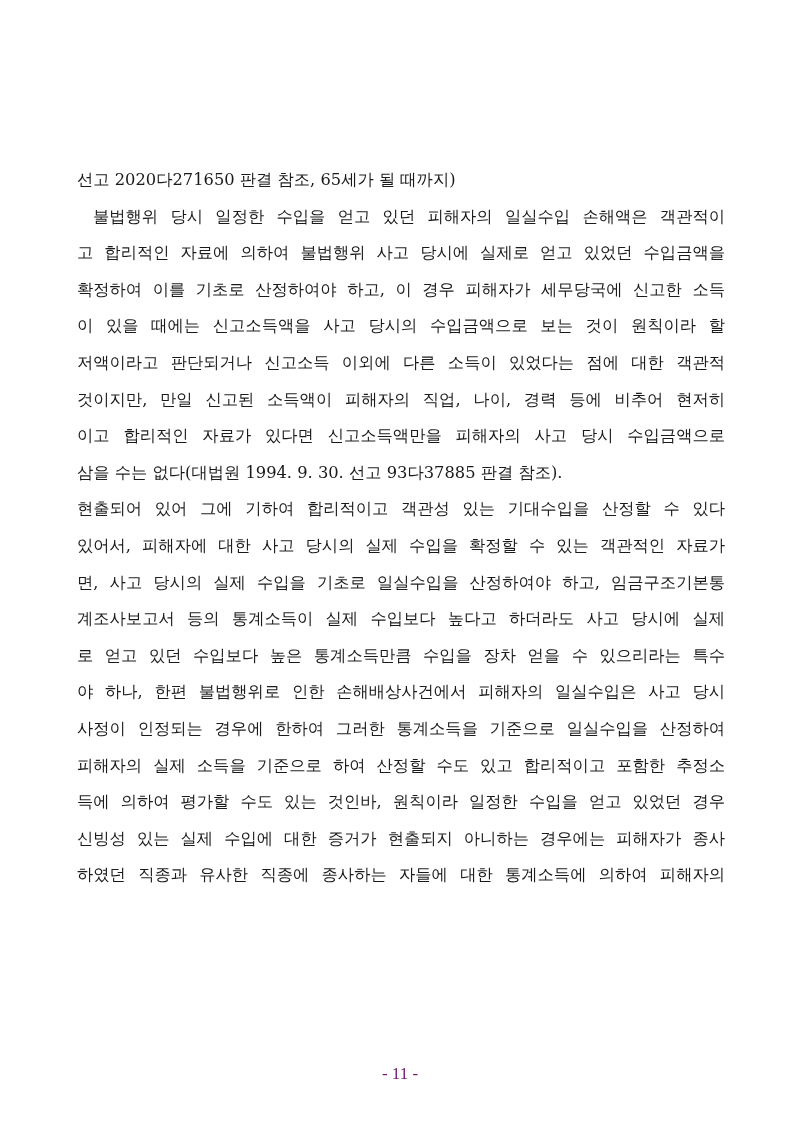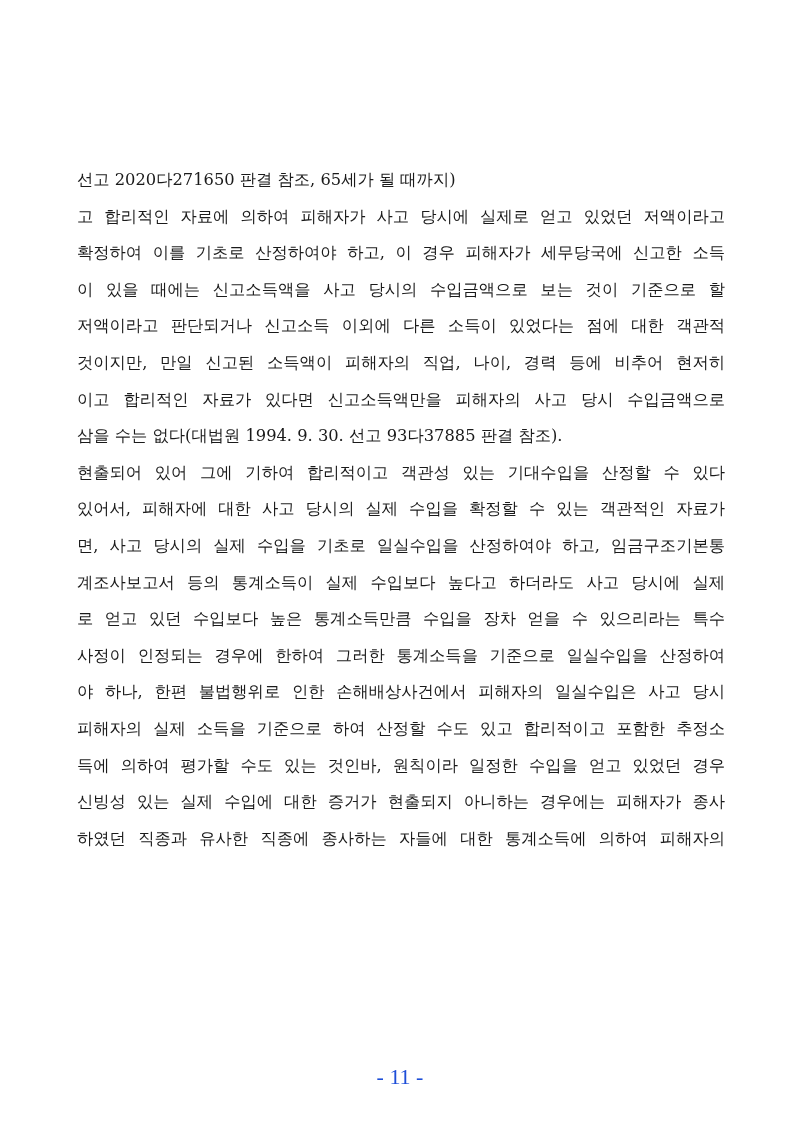--- a/index.html
+++ b/index.html
@@ -17,43 +17,44 @@
       white-space: nowrap;
       text-align: justify; text-align-last: justify;
       display: block;
     }
     .line.last { text-align-last: left; }
     .line.indent { padding-left: 16px; }
     .page-number {
       position: absolute; left: 0; width: 800px; top: 1064px;
       text-align: center;
       font-family: "Liberation Serif", "DejaVu Serif", serif;
-      font-size: 22px; color: #1d4ed8;
+      font-size: 17px; color: #701a75;
     }
   </style>
 </head>
 <body>
 
 <div class="page">
   <div class="body-text">
     <span class="line last">선고 2020다271650 판결 참조, 65세가 될 때까지)</span>
-    <span class="line">고 합리적인 자료에 의하여 피해자가 사고 당시에 실제로 얻고 있었던 저액이라고</span>
+    <span class="line indent">불법행위 당시 일정한 수입을 얻고 있던 피해자의 일실수입 손해액은 객관적이</span>
+    <span class="line">고 합리적인 자료에 의하여 불법행위 사고 당시에 실제로 얻고 있었던 수입금액을</span>
     <span class="line">확정하여 이를 기초로 산정하여야 하고, 이 경우 피해자가 세무당국에 신고한 소득</span>
-    <span class="line">이 있을 때에는 신고소득액을 사고 당시의 수입금액으로 보는 것이 기준으로 할</span>
+    <span class="line">이 있을 때에는 신고소득액을 사고 당시의 수입금액으로 보는 것이 원칙이라 할</span>
     <span class="line">저액이라고 판단되거나 신고소득 이외에 다른 소득이 있었다는 점에 대한 객관적</span>
     <span class="line">것이지만, 만일 신고된 소득액이 피해자의 직업, 나이, 경력 등에 비추어 현저히</span>
     <span class="line">이고 합리적인 자료가 있다면 신고소득액만을 피해자의 사고 당시 수입금액으로</span>
     <span class="line last">삼을 수는 없다(대법원 1994. 9. 30. 선고 93다37885 판결 참조).</span>
     <span class="line">현출되어 있어 그에 기하여 합리적이고 객관성 있는 기대수입을 산정할 수 있다</span>
     <span class="line">있어서, 피해자에 대한 사고 당시의 실제 수입을 확정할 수 있는 객관적인 자료가</span>
     <span class="line">면, 사고 당시의 실제 수입을 기초로 일실수입을 산정하여야 하고, 임금구조기본통</span>
     <span class="line">계조사보고서 등의 통계소득이 실제 수입보다 높다고 하더라도 사고 당시에 실제</span>
     <span class="line">로 얻고 있던 수입보다 높은 통계소득만큼 수입을 장차 얻을 수 있으리라는 특수</span>
+    <span class="line">야 하나, 한편 불법행위로 인한 손해배상사건에서 피해자의 일실수입은 사고 당시</span>
     <span class="line">사정이 인정되는 경우에 한하여 그러한 통계소득을 기준으로 일실수입을 산정하여</span>
-    <span class="line">야 하나, 한편 불법행위로 인한 손해배상사건에서 피해자의 일실수입은 사고 당시</span>
     <span class="line">피해자의 실제 소득을 기준으로 하여 산정할 수도 있고 합리적이고 포함한 추정소</span>
     <span class="line">득에 의하여 평가할 수도 있는 것인바, 원칙이라 일정한 수입을 얻고 있었던 경우</span>
     <span class="line">신빙성 있는 실제 수입에 대한 증거가 현출되지 아니하는 경우에는 피해자가 종사</span>
     <span class="line">하였던 직종과 유사한 직종에 종사하는 자들에 대한 통계소득에 의하여 피해자의</span>
   </div>
 
   <div class="page-number">- 11 -</div>
 </div>
 
 </body></html>

